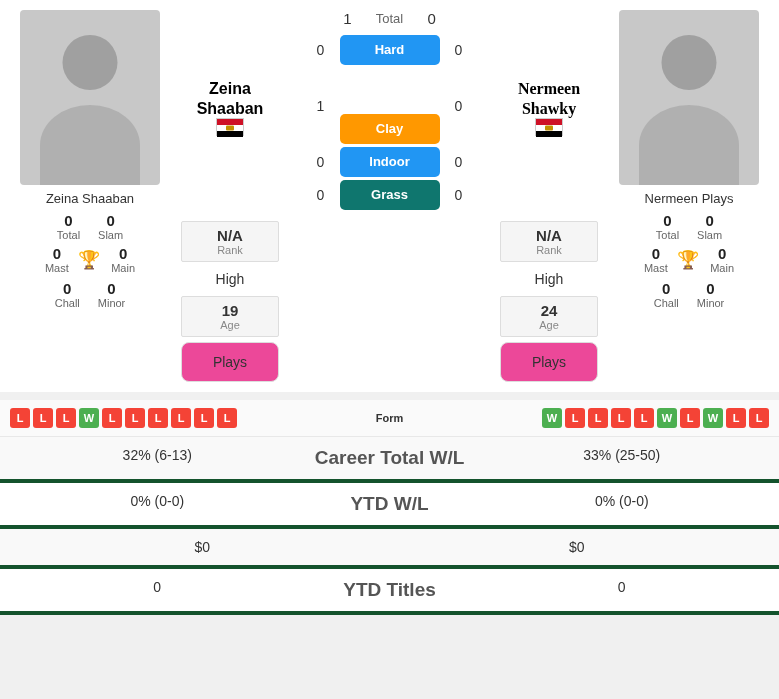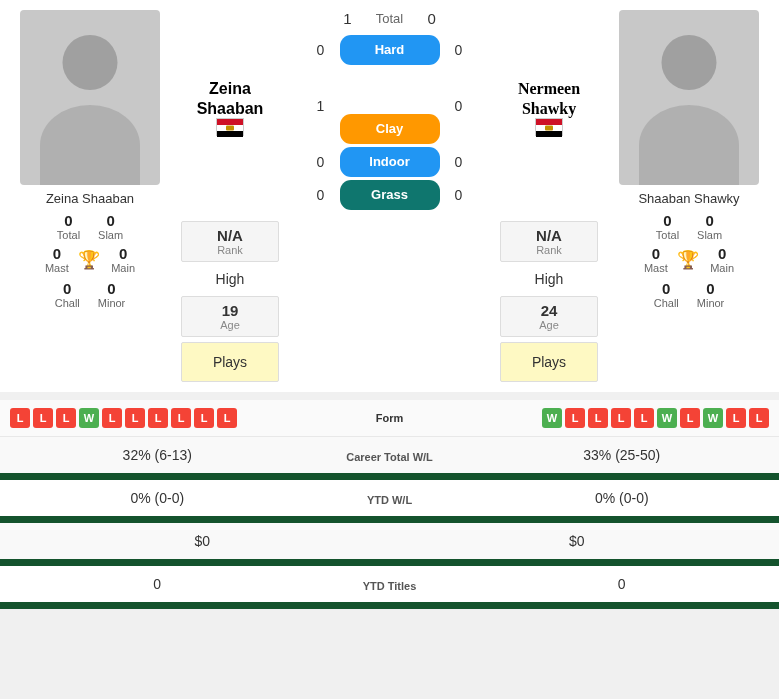--- a/index.html
+++ b/index.html
@@ -133,21 +133,21 @@
       top: 50%;
       left: 50%;
       transform: translate(-50%, -50%);
       border-radius: 1px;
     }
 
     .surface-btn {
       width: 100px;
       height: 30px;
       border: none;
-      border-radius: 11px;
+      border-radius: 5px;
       color: #fff;
       font-size: 13px;
       font-weight: bold;
       cursor: pointer;
       text-align: center;
       line-height: 30px;
     }
 
     
     .bottom-section {
@@ -191,39 +191,39 @@
       font-size: 11px;
       font-weight: bold;
       color: #fff;
     }
 
     .badge-w { background: #4caf50; }
     .badge-l { background: #f44336; }
 
     .stat-table-row {
       display: flex;
-      align-items: flex-end;
+      align-items: flex-start;
       padding: 10px 15px;
-      border-bottom: 7px solid #14532d;
+      border-bottom: 4px solid #14532d;
     }
 
     .stat-table-row:nth-child(odd) { background: #f9f9f9; }
     .stat-table-row:nth-child(even) { background: #fff; }
 
     .stat-table-left {
       flex: 1;
       text-align: center;
       font-size: 14px;
       color: #333;
     }
 
     .stat-table-mid {
       width: 180px;
       text-align: center;
-      font-size: 11px;
+      font-size: 19px;
       font-weight: bold;
       color: #555;
     }
 
     .stat-table-right {
       flex: 1;
       text-align: center;
       font-size: 14px;
       color: #333;
     }
@@ -248,23 +248,23 @@
       color: #888;
     }
 
     .level-display {
       font-size: 14px;
       color: #333;
       padding: 4px 0;
     }
 
     .plays-block {
-      background: #fef9c3;
+      background: #ec4899;
       border: 1px solid #ddd;
-      border-radius: 2px;
+      border-radius: 8px;
       width: 98px;
       height: 40px;
       display: flex;
       align-items: center;
       justify-content: center;
       font-size: 14px;
       color: #333;
     }
   </style>
 </head>
@@ -416,21 +416,21 @@
           </div>
         </div>
       </div>
     </div>
 
     <div class="player-card">
       <div class="player-avatar">
         <div class="avatar-head"></div>
         <div class="avatar-body"></div>
       </div>
-      <div class="player-name-label">Shaaban Shawky</div>
+      <div class="player-name-label">Nermeen Plays</div>
       <div class="stats-row">
         <div class="stat-item">
           <span class="stat-value">0</span>
           <span class="stat-label">Total</span>
         </div>
         <div class="stat-item">
           <span class="stat-value">0</span>
           <span class="stat-label">Slam</span>
         </div>
       </div>

